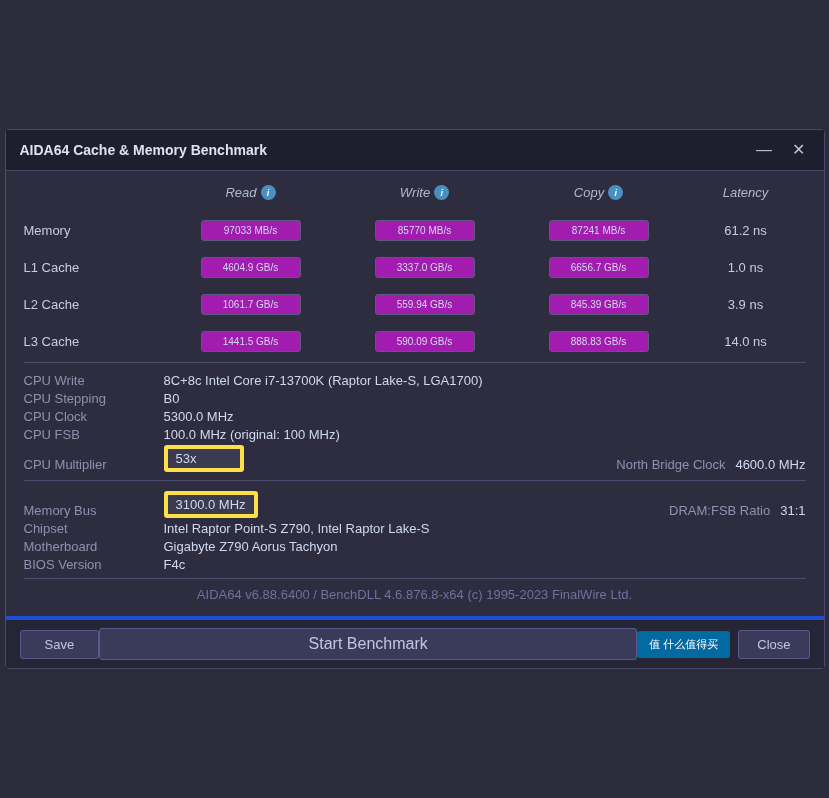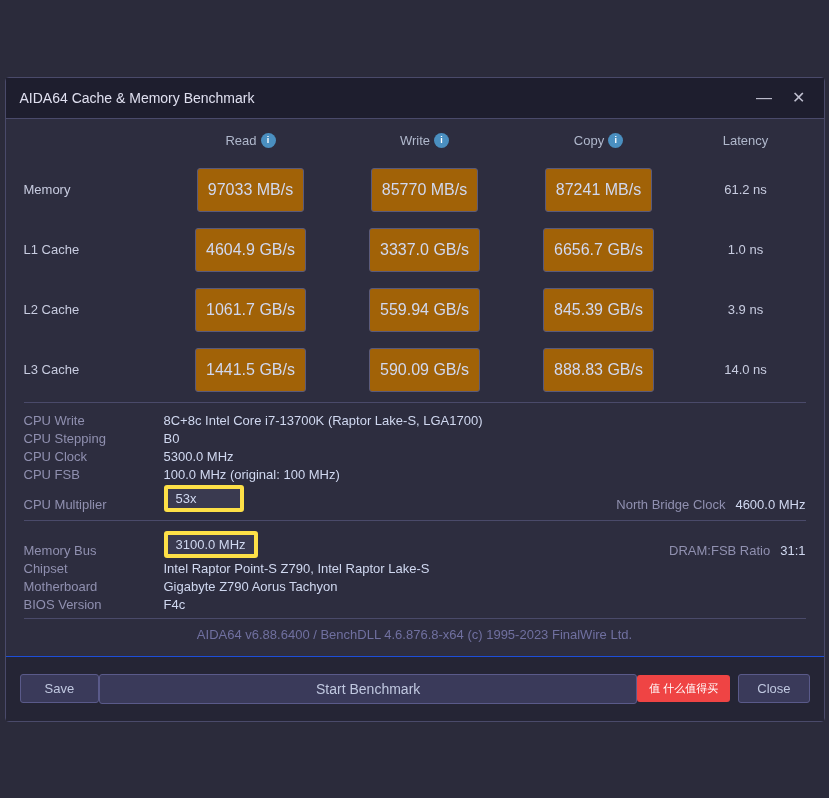--- a/index.html
+++ b/index.html
@@ -25,21 +25,21 @@
       background: #1e1e2e;
       padding: 10px 14px;
       display: flex;
       align-items: center;
       justify-content: space-between;
       border-bottom: 1px solid #4a4a6a;
     }
     .title-bar-text {
       color: #e0e0f0;
       font-size: 14px;
-      font-weight: 400;
+      font-weight: 700;
     }
     .title-bar-buttons {
       display: flex;
       gap: 12px;
       align-items: center;
     }
     .win-btn {
       color: #c0c0d0;
       font-size: 16px;
       cursor: pointer;
@@ -62,20 +62,21 @@
       padding: 0 0 4px 0;
     }
     .bench-header .col-label {
       text-align: center;
       color: #b0b8cc;
       font-size: 13px;
       display: flex;
       align-items: center;
       justify-content: center;
       gap: 4px;
+      font-style: italic;
     }
     .bench-header .col-label:last-child { text-align: center; }
     .info-icon {
       display: inline-flex;
       align-items: center;
       justify-content: center;
       width: 15px;
       height: 15px;
       background: #4a8fc0;
       border-radius: 50%;
@@ -96,26 +97,26 @@
     .bench-row .row-label {
       color: #c8cce0;
       font-size: 13px;
     }
     .bench-cell {
       display: flex;
       justify-content: center;
       padding: 0 8px;
     }
     .value-box {
-      background: #a16207;
+      background: #a21caf;
       border: 1px solid #5a5a7a;
       border-radius: 3px;
-      padding: 12px 10px;
+      padding: 4px 10px;
       color: #d0d8f0;
-      font-size: 16px;
+      font-size: 10px;
       text-align: center;
       min-width: 100px;
     }
     .latency-val {
       color: #c8cce0;
       font-size: 13px;
       text-align: center;
       width: 100%;
     }
 
@@ -177,55 +178,55 @@
       color: #7070a0;
       font-size: 13px;
       padding: 8px 0 4px 0;
       border-top: 1px solid #4a4a6a;
       margin-top: 6px;
     }
 
     
     .button-bar {
       background: #252535;
-      border-top: 1px solid #1d4ed8;
+      border-top: 4px solid #1d4ed8;
       padding: 8px 14px;
       display: flex;
       align-items: center;
     }
     .btn {
       border: 1px solid #5a5a8a;
       background: #3a3a5a;
       color: #c0c8e0;
       padding: 6px 24px;
       font-size: 13px;
       border-radius: 3px;
       cursor: pointer;
     }
     .btn-start {
       flex: 1;
       text-align: center;
       border: 1px solid #5a5a8a;
       background: #3a3a5a;
       color: #c0c8e0;
       padding: 6px;
-      font-size: 14px;
+      font-size: 16px;
       border-radius: 3px;
       cursor: pointer;
       max-width: 240px;
-      margin: 9px auto;
+      margin: 0 auto;
     }
     .btn-close-area {
       margin-left: auto;
       display: flex;
       align-items: center;
       gap: 8px;
     }
     .watermark {
-      background: #ef4444;
+      background: #0369a1;
       color: #fff;
       padding: 6px 12px;
       font-size: 11px;
       border-radius: 3px;
       text-align: center;
     }
     .btn-close {
       border: 1px solid #5a5a8a;
       background: #3a3a5a;
       color: #c0c8e0;

